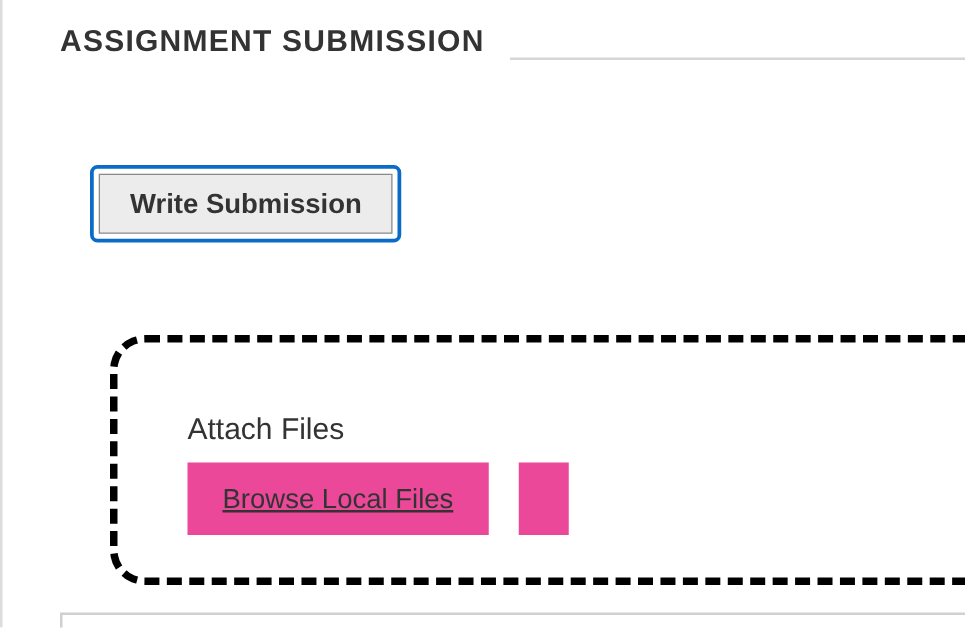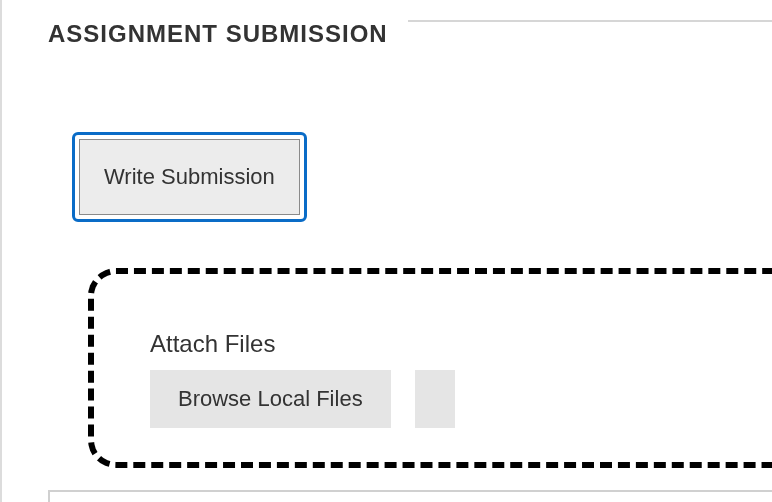--- a/index.html
+++ b/index.html
@@ -14,21 +14,21 @@
   .root {
     position: relative;
     width: 772px;
     height: 502px;
     border-left: 2px solid #dcdcdc;
     padding-left: 46px;
     padding-top: 20px;
   }
   .section-header {
     display: flex;
-    align-items: flex-start;
+    align-items: flex-end;
     gap: 20px;
   }
   .section-title {
     font-size: 24px;
     font-weight: 700;
     letter-spacing: 1px;
     color: #333;
     white-space: nowrap;
   }
   .hr {
@@ -48,24 +48,25 @@
   .write-btn-focus {
     display: inline-block;
     border: 3px solid #0a6cc7;
     border-radius: 6px;
     padding: 4px;
   }
   .write-btn {
     display: inline-block;
     background: #ececec;
     border: 1px solid #8a8a8a;
-    padding: 24px 24px;
+    padding: 10px 24px;
     font-size: 22px;
     color: #333;
     cursor: pointer;
+    font-weight: bold;
   }
   .attach-zone {
     position: absolute;
     left: 86px;
     top: 268px;
     width: 720px;   
     height: 200px;
     border: 6px dashed #000;
     border-right: none;
     border-radius: 28px;
@@ -74,27 +75,28 @@
   .attach-label {
     font-size: 24px;
     color: #333;
     margin-bottom: 12px;
   }
   .attach-buttons {
     display: flex;
     gap: 24px;
   }
   .attach-btn {
-    background: #e5e5e5;
+    background: #ec4899;
     border: none;
     padding: 16px 28px;
     font-size: 22px;
     color: #333;
     cursor: pointer;
     white-space: nowrap;
+    text-decoration: underline;
   }
   .attach-btn.stub {
     width: 40px;
     padding: 16px 0;
   }
   .bottom-box {
     position: absolute;
     left: 46px;
     top: 490px;
     width: 770px;

